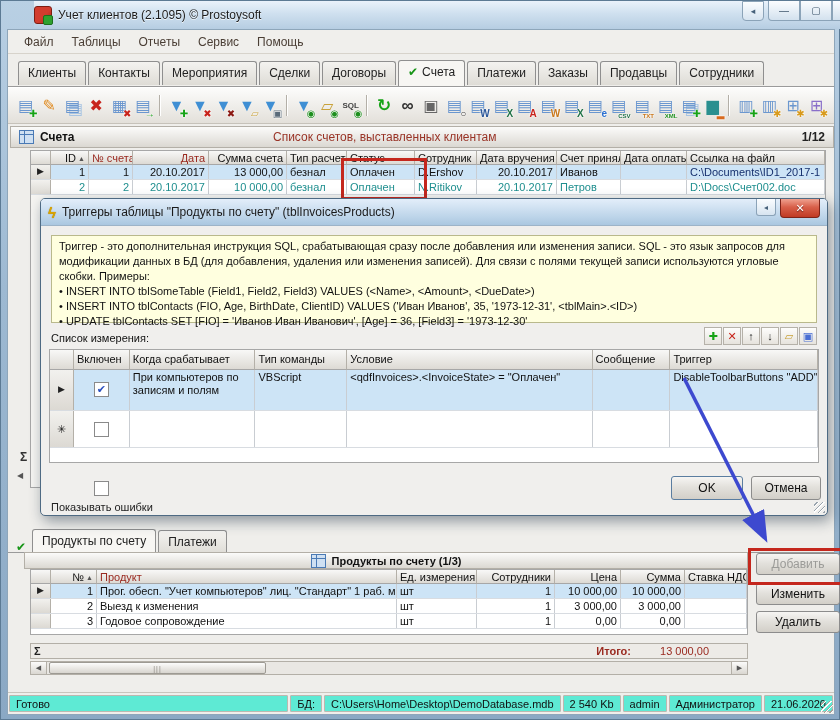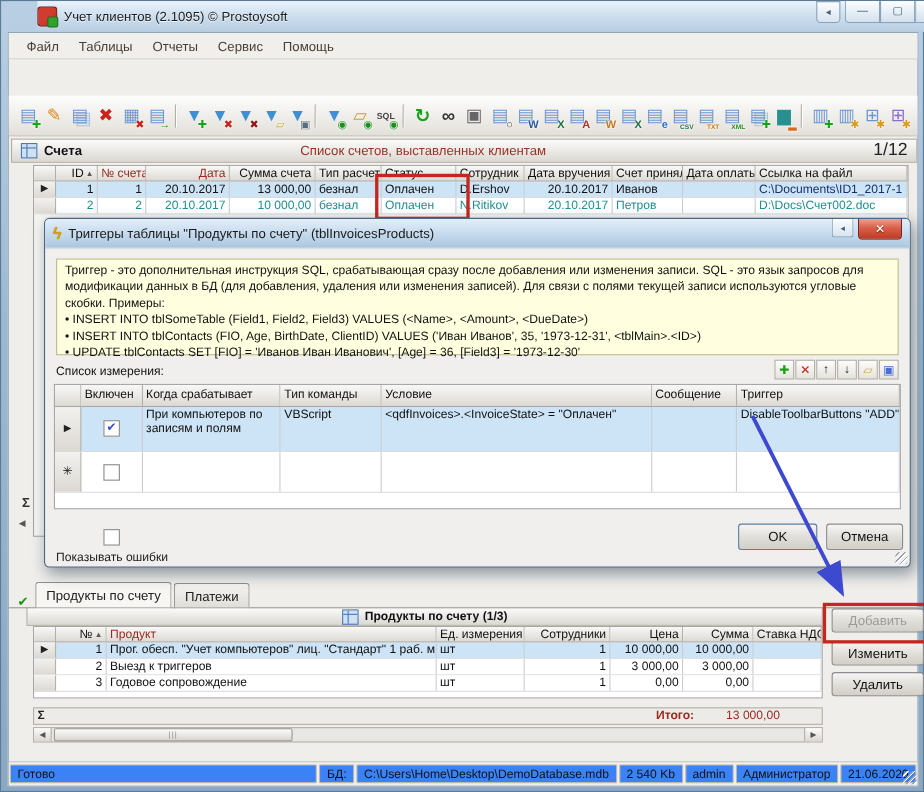--- a/index.html
+++ b/index.html
@@ -48,21 +48,21 @@
   .tsep{width:1px;height:21px;background:#b3afa7;border-right:1px solid #fff;margin:0 4px;}
   
   .sechead{position:absolute;left:2px;top:96px;width:824px;height:22px;box-sizing:border-box;border:1px solid #b3afa7;
     background:linear-gradient(#fbfbfa,#dbd8d2);display:flex;align-items:center;padding:0 8px;}
   .grid-ico{width:13px;height:12px;border:1px solid #4a7ab5;background:
     linear-gradient(#cfe0f2,#cfe0f2) ;position:relative;margin-right:6px;flex:0 0 auto;}
   .grid-ico:before{content:"";position:absolute;left:0;right:0;top:3px;border-top:1px solid #4a7ab5;}
   .grid-ico:after{content:"";position:absolute;top:0;bottom:0;left:4px;border-left:1px solid #4a7ab5;}
   .sec-title{font-weight:bold;font-size:12px;color:#111;}
   .sec-sub{position:absolute;left:262px;color:#993326;font-size:12px;}
-  .sec-count{margin-left:auto;font-size:16px;color:#222;}
+  .sec-count{margin-left:auto;font-size:12px;color:#222;font-weight:bold;}
   
   .grid{position:absolute;background:#f6f5f2;border:1px solid #a7a7a7;box-sizing:border-box;}
   .grow{display:flex;box-sizing:border-box;}
   .gcell{box-sizing:border-box;border-right:1px solid #c9cdd2;padding:1px 3px;overflow:hidden;white-space:nowrap;}
   .ghead .gcell{background:linear-gradient(#f8f8f7,#dddad4);border-bottom:1px solid #a7a7a7;border-right:1px solid #b4b0a8;color:#111;}
   .ghead .red{color:#9a2a20;}
   .al-r{text-align:right;}
   .al-c{text-align:center;}
   .sortmark{font-size:7px;color:#555;margin-left:2px;vertical-align:1px;}
   .drow{background:#fff;border-bottom:1px solid #d8dce1;}
@@ -118,21 +118,21 @@
   .sc-thumb{width:215px;margin-left:2px;background:linear-gradient(#fcfcfb,#d8d5cf);border:1px solid #9d9a93;border-radius:2px;
     display:flex;align-items:center;justify-content:center;font-size:7px;color:#8a8780;letter-spacing:1px;}
   .side-btns{position:absolute;left:748px;width:84px;z-index:10;}
   .side-btn{position:absolute;left:0;width:84px;height:22px;}
   .side-btn.disabled{color:#9b9b98;}
   
   .frag{position:absolute;color:#333;z-index:5;}
   
   .statusbar{position:absolute;left:0;bottom:0;width:100%;height:22px;box-sizing:border-box;border-top:1px solid #c9c5bd;background:#f0efec;
     display:flex;align-items:stretch;font-size:11px;}
-  .seg{border:1px solid #bcb8b0;border-radius:1px;background:#3b82f6;display:flex;align-items:center;padding:0 6px;margin:2px 1px;white-space:nowrap;}
+  .seg{border:1px solid #bcb8b0;border-radius:1px;background:#5eead4;display:flex;align-items:center;padding:0 6px;margin:2px 1px;white-space:nowrap;}
   .seg.ready{flex:1;}
   .win-grip{position:absolute;right:1px;bottom:1px;width:12px;height:12px;
     background:repeating-linear-gradient(135deg,transparent 0 2px,#a7a39b 2px 3px,#fff 3px 4px);}
   
   .hl-box{position:absolute;border:3px solid #c4271d;z-index:62;pointer-events:none;}
   .anno-svg{position:absolute;left:0;top:0;z-index:70;pointer-events:none;}
 </style>
 </head>
 <body>
 
@@ -154,20 +154,21 @@
   <div class="client">
 
     <div class="menubar" id="menubar">
         <div class="menu-item">Файл</div>
         <div class="menu-item">Таблицы</div>
         <div class="menu-item">Отчеты</div>
         <div class="menu-item">Сервис</div>
         <div class="menu-item">Помощь</div>
       </div>
 
+    <div class="tabstrip" id="main-tabs"><div class="tab">Клиенты</div><div class="tab">Контакты</div><div class="tab">Мероприятия</div><div class="tab">Сделки</div><div class="tab">Договоры</div><div class="tab active"><span class="chk">✔</span>Счета</div><div class="tab">Платежи</div><div class="tab">Заказы</div><div class="tab">Продавцы</div><div class="tab">Сотрудники</div></div>
 
     <div class="toolbar" id="toolbar">
         <div class="tbtn">
           <span class="b" style="color: rgb(107, 151, 207);">▤</span>
           <span class="bg" style="color: rgb(23, 163, 23);">✚</span>
         </div>
         <div class="tbtn">
           <span class="b" style="color: rgb(224, 138, 30);">✎</span>
         </div>
         <div class="tbtn dup">
@@ -440,21 +441,21 @@
           <div class="gcell" style="width: 300px; height: 14px;">Прог. обесп. "Учет компьютеров" лиц. "Стандарт" 1 раб. м.</div>
           <div class="gcell" style="width: 80px; height: 14px;">шт</div>
           <div class="gcell al-r" style="width: 78px; height: 14px;">1</div>
           <div class="gcell al-r" style="width: 66px; height: 14px;">10 000,00</div>
           <div class="gcell al-r" style="width: 64px; height: 14px;">10 000,00</div>
           <div class="gcell" style="width: 62px; height: 14px;"></div>
         </div>
         <div class="grow drow">
           <div class="gcell selcell" style="width: 20px; height: 14px; font-size: 9px;"></div>
           <div class="gcell al-r" style="width: 46px; height: 14px;">2</div>
-          <div class="gcell" style="width: 300px; height: 14px;">Выезд к триггеров</div>
+          <div class="gcell" style="width: 300px; height: 14px;">Выезд к изменения</div>
           <div class="gcell" style="width: 80px; height: 14px;">шт</div>
           <div class="gcell al-r" style="width: 78px; height: 14px;">1</div>
           <div class="gcell al-r" style="width: 66px; height: 14px;">3 000,00</div>
           <div class="gcell al-r" style="width: 64px; height: 14px;">3 000,00</div>
           <div class="gcell" style="width: 62px; height: 14px;"></div>
         </div>
         <div class="grow drow">
           <div class="gcell selcell" style="width: 20px; height: 14px; font-size: 9px;"></div>
           <div class="gcell al-r" style="width: 46px; height: 14px;">3</div>
           <div class="gcell" style="width: 300px; height: 14px;">Годовое сопровождение</div>

